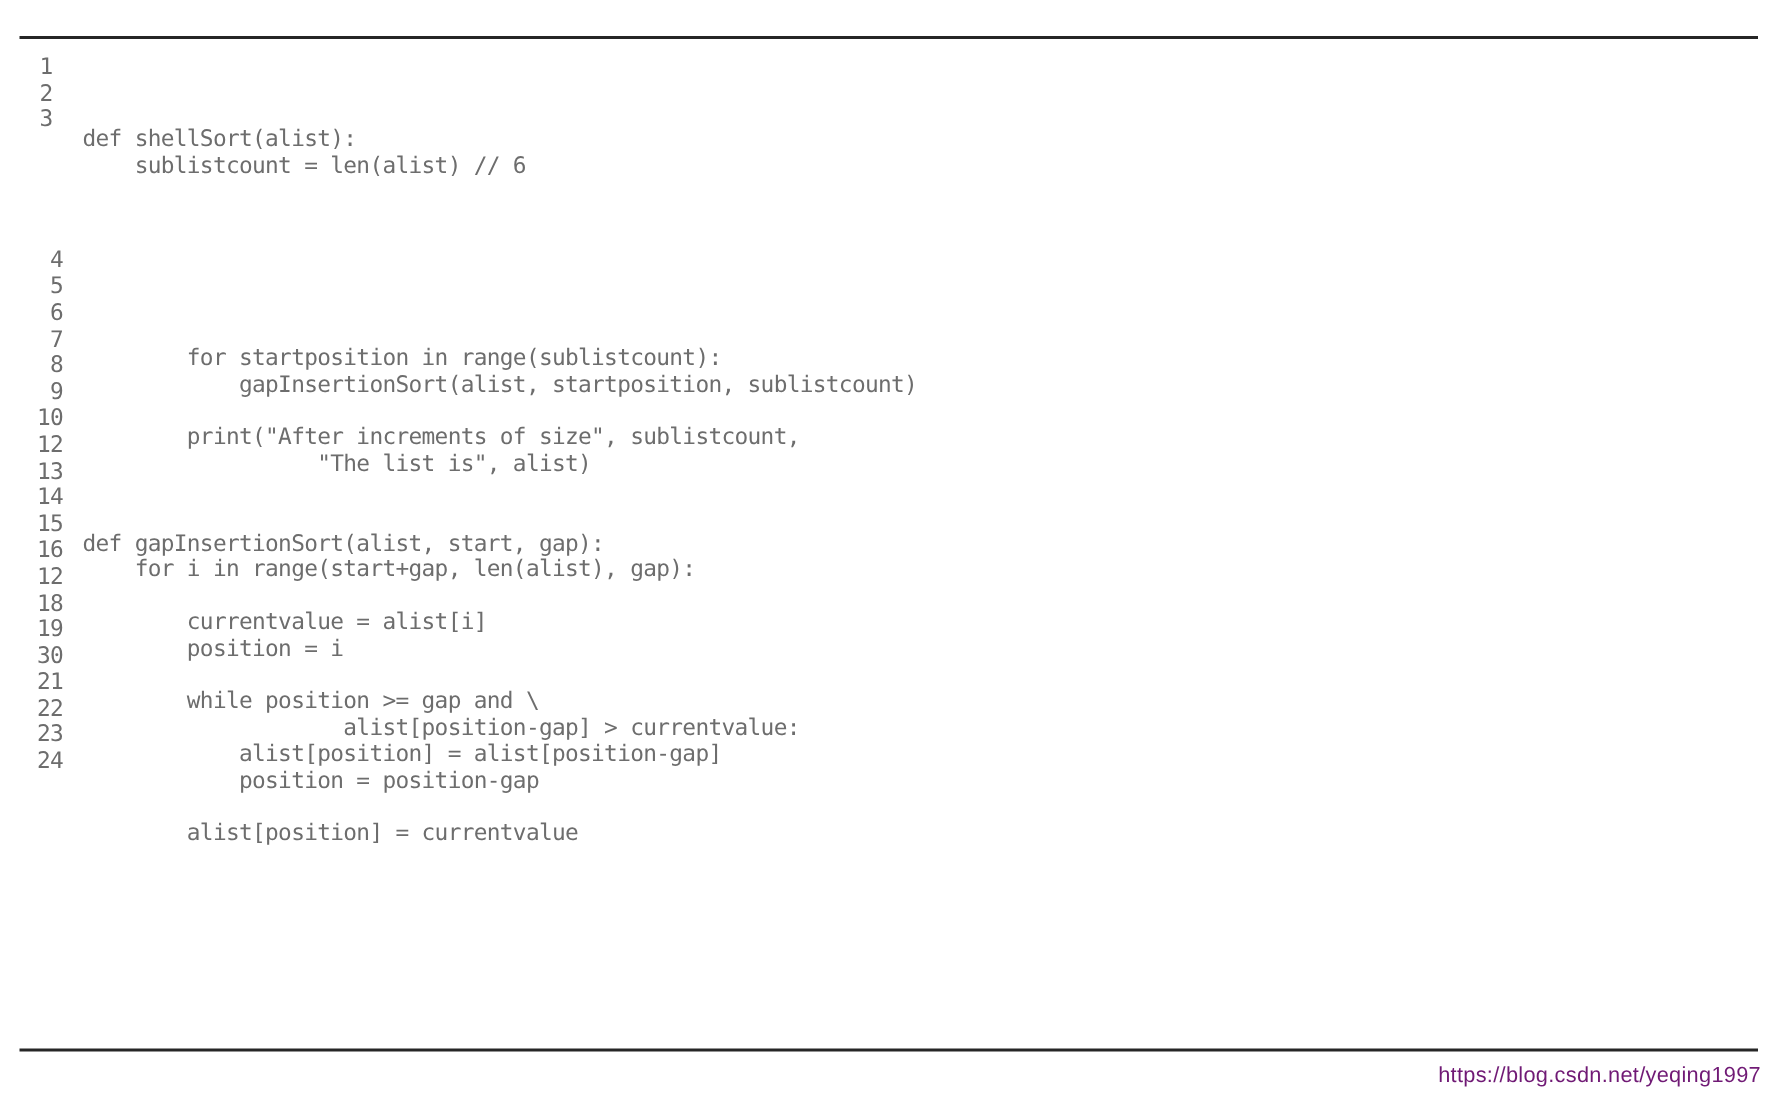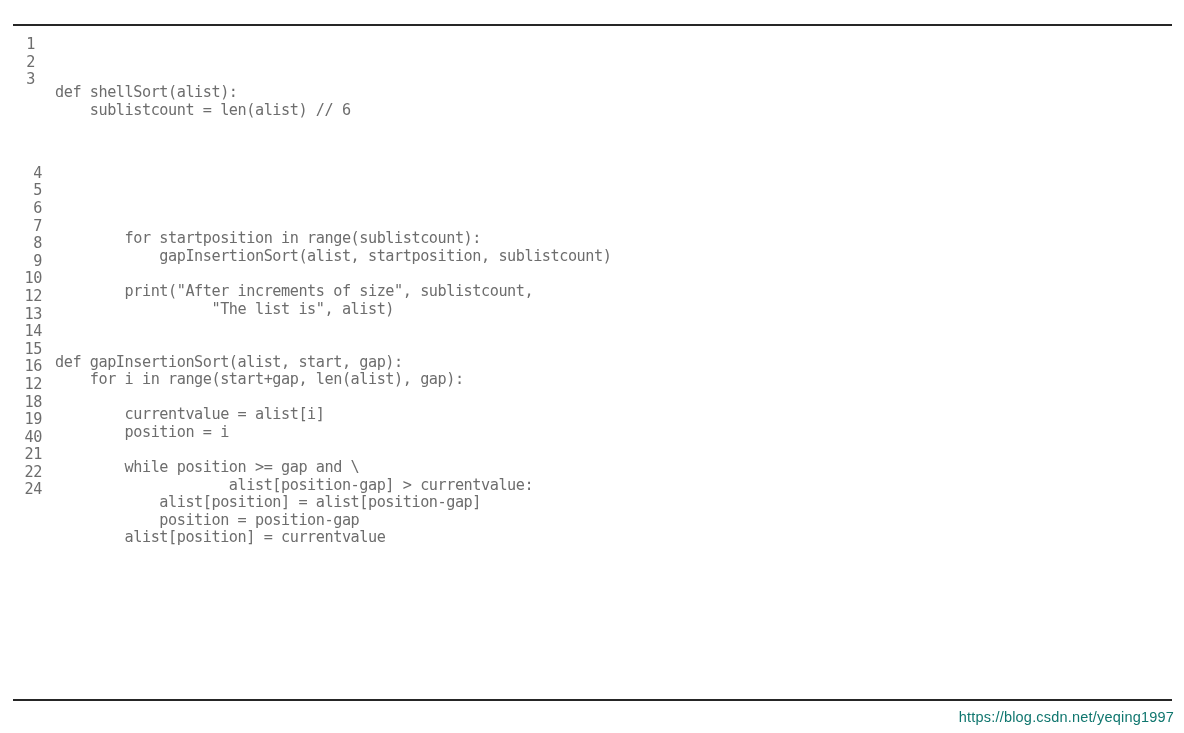--- a/index.html
+++ b/index.html
@@ -75,21 +75,21 @@
   
   .spacer { height: 76px; }
 
   
   #watermark {
     position: absolute;
     right: 10px;
     bottom: 8px;
     font-family: "Liberation Sans", sans-serif;
     font-size: 14.5px;
-    color: #0f766e;
+    color: #701a75;
     letter-spacing: 0.2px;
     white-space: pre;
     user-select: none;
   }
 </style>
 </head>
 <body>
 
 <div id="page">
 
@@ -108,23 +108,24 @@
       <div class="code-line"><span class="ln">9</span><span class="src">                  "The list is", alist)</span></div>
       <div class="code-line"><span class="ln">10</span><span class="src"></span></div>
       <div class="code-line"><span class="ln">12</span><span class="src"></span></div>
       <div class="code-line"><span class="ln">13</span><span class="src">def gapInsertionSort(alist, start, gap):</span></div>
       <div class="code-line"><span class="ln">14</span><span class="src">    for i in range(start+gap, len(alist), gap):</span></div>
       <div class="code-line"><span class="ln">15</span><span class="src"></span></div>
       <div class="code-line"><span class="ln">16</span><span class="src">        currentvalue = alist[i]</span></div>
       <div class="code-line"><span class="ln">12</span><span class="src">        position = i</span></div>
       <div class="code-line"><span class="ln">18</span><span class="src"></span></div>
       <div class="code-line"><span class="ln">19</span><span class="src">        while position &gt;= gap and \</span></div>
-      <div class="code-line"><span class="ln">40</span><span class="src">                    alist[position-gap] &gt; currentvalue:</span></div>
+      <div class="code-line"><span class="ln">30</span><span class="src">                    alist[position-gap] &gt; currentvalue:</span></div>
       <div class="code-line"><span class="ln">21</span><span class="src">            alist[position] = alist[position-gap]</span></div>
       <div class="code-line"><span class="ln">22</span><span class="src">            position = position-gap</span></div>
+      <div class="code-line"><span class="ln">23</span><span class="src"></span></div>
       <div class="code-line"><span class="ln">24</span><span class="src">        alist[position] = currentvalue</span></div>
     </div>
 
   <div class="rule bottom"></div>
 
   <div id="watermark">https://blog.csdn.net/yeqing1997</div>
 
 </div>
 
 </body></html>

